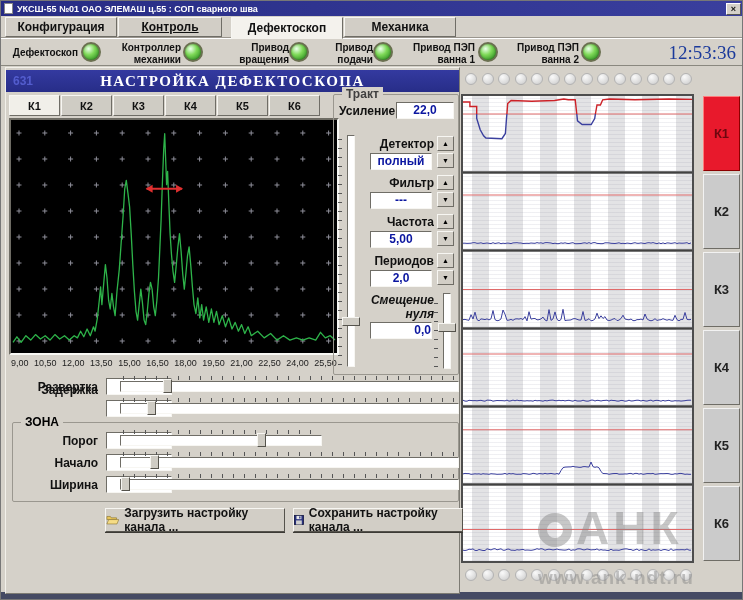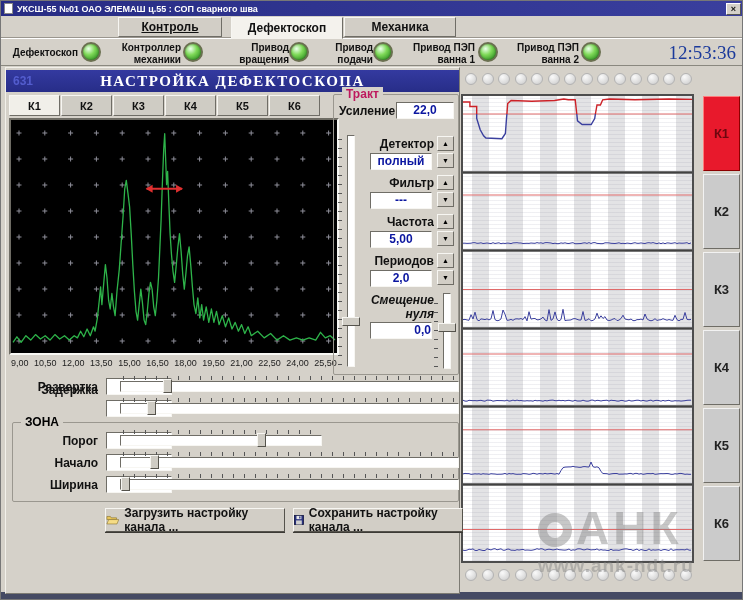--- a/index.html
+++ b/index.html
@@ -28,34 +28,34 @@
      repeating-linear-gradient(0deg,rgba(100,100,130,.10) 0 1px,rgba(0,0,0,0) 1px 4px),
      repeating-linear-gradient(90deg,#ffffff 0 9px,#e3e3e5 9px 26px,#ffffff 26px 34px);}
   .strip svg{position:absolute;left:0;top:0;}
   .sep{width:229px;height:3px;background:linear-gradient(#888,#3a3a3a 55%,#999);}
   .chan-col{position:absolute;left:243px;top:29px;width:37px;}
   .chan-btn{width:37px;height:75px;margin-bottom:3px;background:#cbcbcb;border:1px solid;border-color:#f2f2f2 #6f6d66 #6f6d66 #f2f2f2;font-size:13px;font-weight:bold;color:#222;display:flex;align-items:center;justify-content:center;}
   .chan-btn.selected{background:#e8192c;color:#6e070f;border-color:#ff7d7d #8c0000 #8c0000 #ff7d7d;}
   .watermark{position:absolute;left:78px;top:438px;color:rgba(130,130,130,.45);pointer-events:none;}
   .wm-logo{font-size:46px;font-weight:bold;letter-spacing:4px;line-height:1;}
   .wm-ring{display:inline-block;width:34px;height:34px;border:9px solid rgba(130,130,130,.45);border-radius:50%;vertical-align:-3px;margin-right:4px;}
-  .wm-url{font-size:19px;font-weight:bold;margin-top:4px;letter-spacing:1px;}
+  .wm-url{font-size:19px;font-weight:bold;margin-top:16px;letter-spacing:1px;}
   
   .panel{position:absolute;left:4px;top:66px;width:455px;height:527px;background:#d5d1c9;border:1px solid;border-color:#f2f0ea #7d7b73 #7d7b73 #f2f0ea;z-index:5;}
   .panel-header{position:absolute;left:0;top:2px;width:453px;height:22px;background:linear-gradient(#343aa0,#272d88);display:flex;align-items:center;justify-content:center;}
   .panel-code{position:absolute;left:7px;top:4px;color:#5a64d8;font-size:12px;font-weight:bold;opacity:.85;}
   .panel-title{color:#fff;font-family:"Liberation Serif",serif;font-size:15px;font-weight:bold;letter-spacing:1.5px;}
   .ktabs{position:absolute;left:3px;top:27px;height:21px;}
   .ktab{position:absolute;top:0;width:51px;height:21px;background:#cfccc4;border:1px solid;border-color:#f7f6f2 #6f6d66 #6f6d66 #f7f6f2;font-size:11px;font-weight:bold;color:#111;display:flex;align-items:center;justify-content:center;}
   .ktab.active{background:#f1efe9;}
   .scope{position:absolute;left:3px;top:50px;width:330px;height:237px;background:#000;border:2px solid;border-color:#6e6c64 #f8f8f4 #f8f8f4 #6e6c64;}
   .scope-labels{position:absolute;left:3px;top:290px;width:330px;display:flex;justify-content:space-between;padding:0 2px;font-size:9px;color:#222;}
   .groupbox{position:absolute;border:1px solid #9a978f;border-radius:2px;}
   .legend{position:absolute;top:-8px;left:8px;background:#d5d1c9;padding:0 4px;font-size:12px;font-weight:bold;}
-  .legend.blue{color:#be185d;}
+  .legend.blue{color:#404040;}
   .lbl{position:absolute;font-size:12px;font-weight:bold;color:#111;text-align:right;white-space:nowrap;}
   .field{position:absolute;background:#fff;border:1px solid;border-color:#6f6d66 #f7f6f2 #f7f6f2 #6f6d66;color:#0b16a0;font-weight:bold;font-size:12px;text-align:center;line-height:15px;height:17px;}
   
   .hslider{position:absolute;height:17px;}
   .hticks{height:4px;margin:0 3px 1px 3px;background:repeating-linear-gradient(90deg,#555 0 1px,rgba(0,0,0,0) 1px 11px);}
   .hgroove{height:11px;background:#fff;border:1px solid;border-color:#6f6d66 #f7f6f2 #f7f6f2 #6f6d66;}
   .hthumb{position:absolute;top:3px;width:9px;height:14px;background:#cfccc4;border:1px solid;border-color:#f7f6f2 #55534c #55534c #f7f6f2;}
   .vslider{position:absolute;}
   .vticks{position:absolute;left:0;top:2px;bottom:2px;width:4px;background:repeating-linear-gradient(0deg,#555 0 1px,rgba(0,0,0,0) 1px 9px);}
   .vgroove{position:absolute;left:9px;top:0;bottom:0;width:8px;background:#fff;border:1px solid;border-color:#6f6d66 #f7f6f2 #f7f6f2 #6f6d66;}
@@ -70,20 +70,21 @@
 
 <div class="window">
 
   <div class="titlebar">
     <div class="title-icon"></div>
     <span class="title-text">УКСШ-55 №01 ОАО ЭЛЕМАШ ц.55 : СОП сварного шва</span>
     <div class="close-btn">×</div>
   </div>
 
   <div class="tabrow" id="tabrow">
+      <div class="mtab" style="left: 4px; width: 112px;">Конфигурация</div>
       <div class="mtab" style="left: 117px; width: 104px; text-decoration: underline;">Контроль</div>
       <div class="mtab active" style="left: 230px; width: 112px;">Дефектоскоп</div>
       <div class="mtab" style="left: 343px; width: 112px;">Механика</div>
     </div>
 
   <div class="toolbar" id="toolbar">
     <div class="clock">12:53:36</div>
   <div class="ind-label" style="left: 7px; width: 70px; top: 8px;">Дефектоскоп</div>
       <div class="led" style="left: 80px; top: 3px;"></div>
       <div class="ind-label" style="left: 115px; width: 65px; top: 3px;">Контроллер

